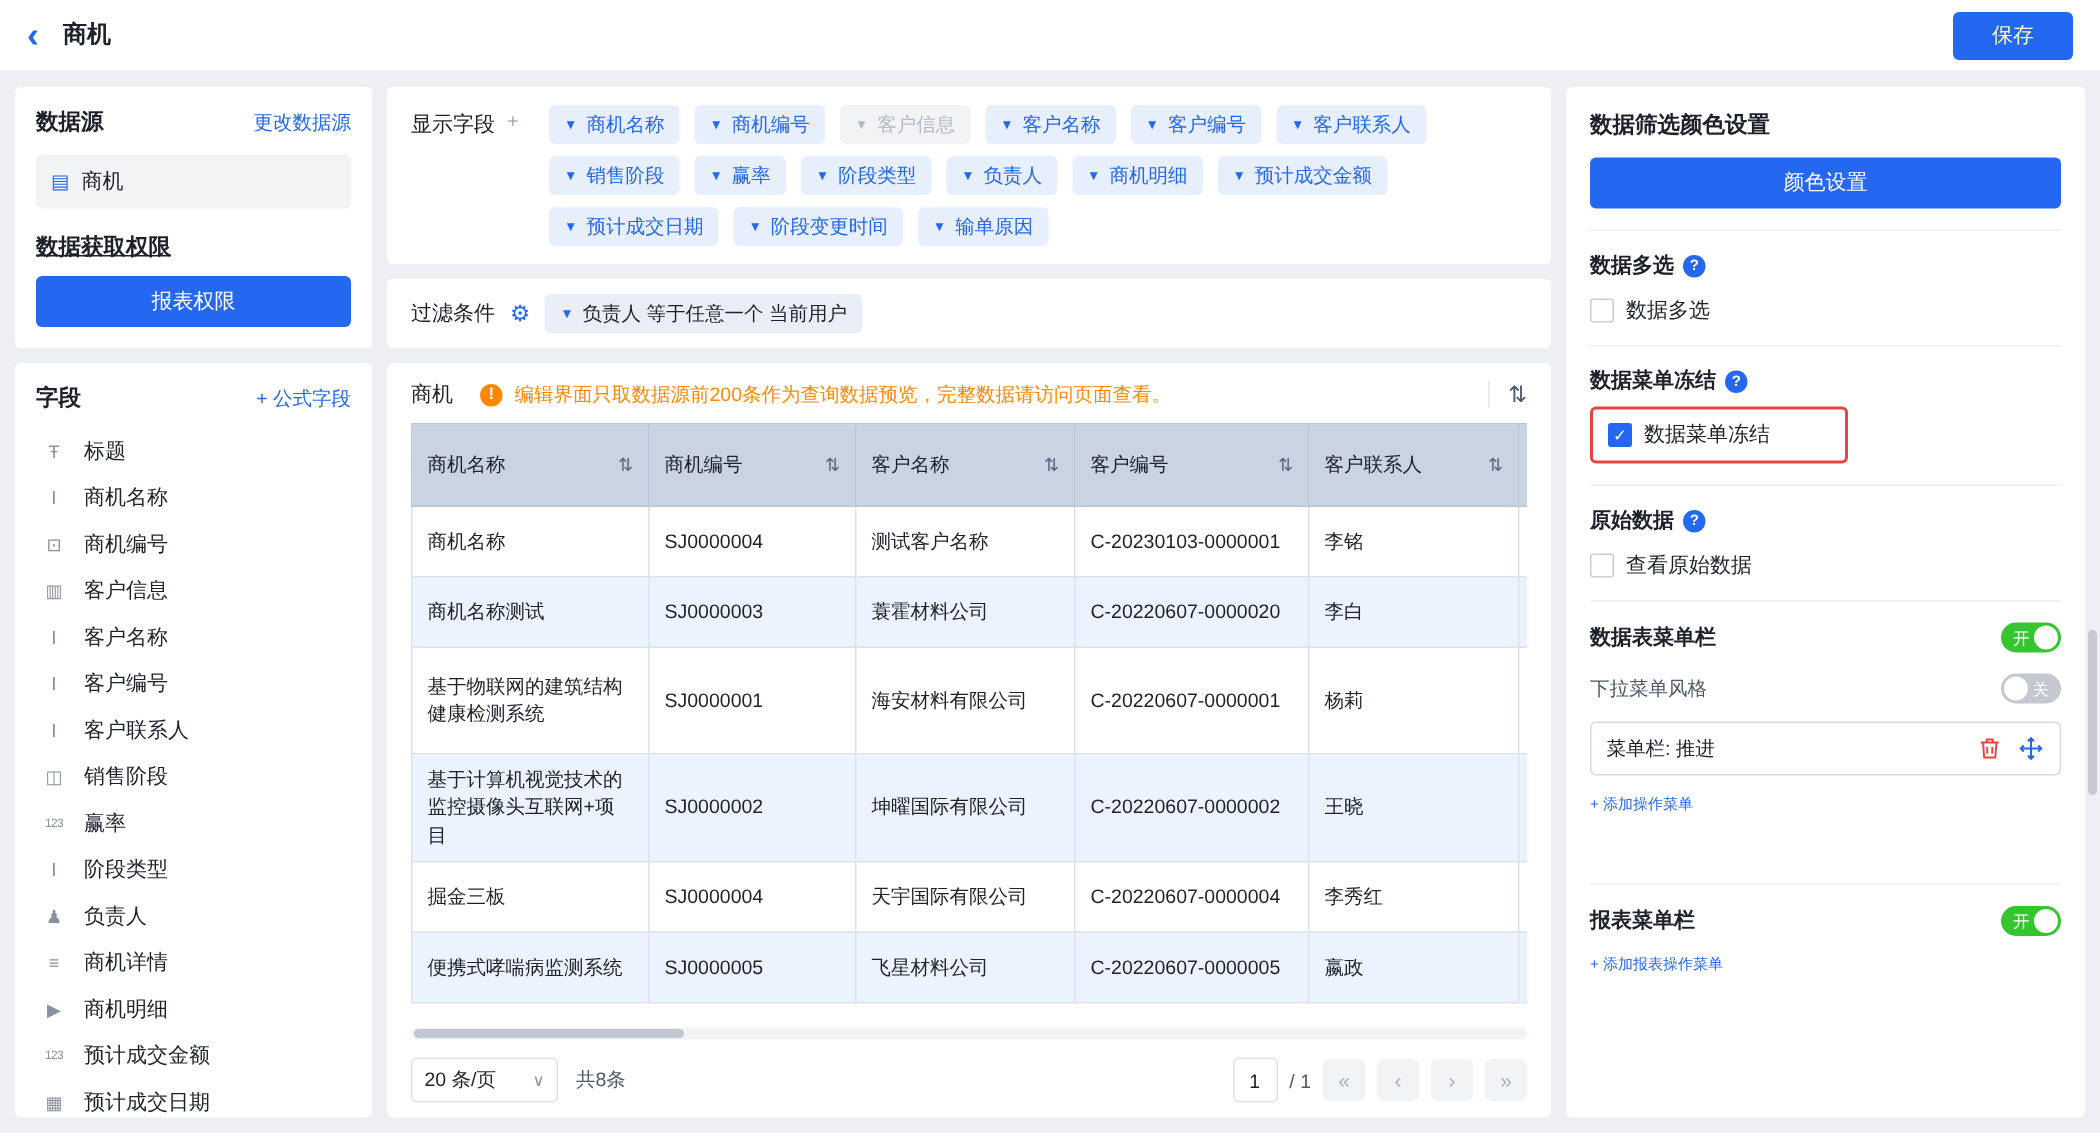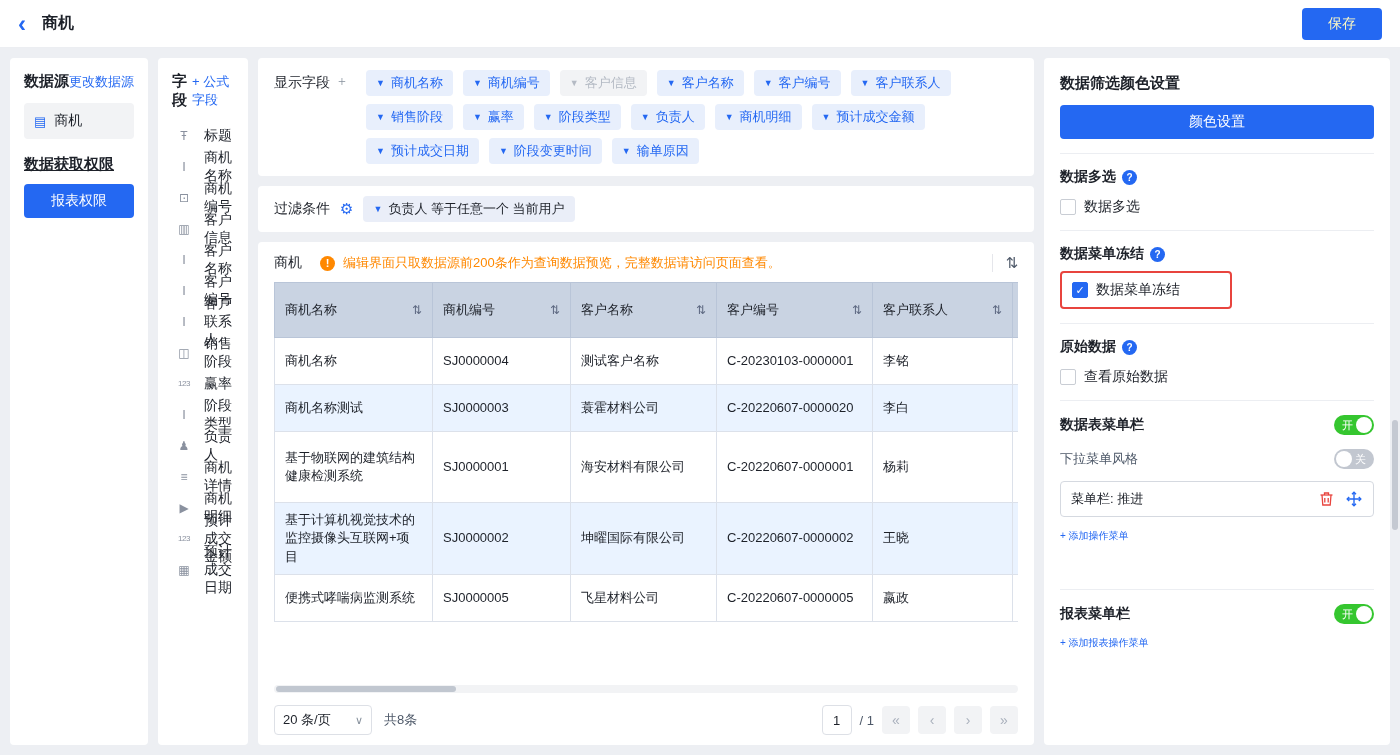--- a/index.html
+++ b/index.html
@@ -6,21 +6,21 @@
 html,body{width:1400px;height:755px;}
 body{font-family:"Liberation Sans","DejaVu Sans",sans-serif;background:#edeff3;color:#1d2129;overflow:hidden;position:relative;font-size:14px;}
 
 .topbar{height:48px;background:#fff;display:flex;align-items:center;padding:0 18px;border-bottom:1px solid #eceef2;}
 .back-icon{color:#2468f2;font-size:24px;font-weight:bold;margin-right:16px;cursor:pointer;line-height:1;}
 .page-title{font-size:16px;font-weight:700;}
 .save-btn{margin-left:auto;width:80px;height:32px;background:#2468f2;color:#fef9c3;border:none;border-radius:4px;font-size:14px;cursor:pointer;}
 
 .layout{display:flex;gap:10px;padding:10px;height:707px;}
 .card{background:#fff;border-radius:4px;}
-.left-col{width:238px;display:flex;flex-direction:row;gap:10px;flex:none;}
+.left-col{width:238px;display:flex;flex-direction:column;gap:10px;flex:none;}
 .ds-card{padding:14px;}
 .fields-card{flex:1;padding:14px;overflow:hidden;}
 .row-between{display:flex;align-items:center;justify-content:space-between;}
 .sec-title{font-size:15px;font-weight:700;}
 .link{color:#2468f2;font-size:13px;cursor:pointer;text-decoration:none;}
 .ds-item{margin-top:12px;height:36px;background:#f2f3f5;border-radius:4px;display:flex;align-items:center;gap:8px;padding:0 10px;font-size:14px;cursor:pointer;}
 .doc-icon{color:#2468f2;font-size:13px;}
 .mt16{margin-top:16px;text-decoration:underline;}
 .blue-btn{margin-top:10px;width:100%;height:34px;background:#2468f2;color:#fff;border:none;border-radius:4px;font-size:14px;cursor:pointer;}
 .field-list{list-style:none;margin-top:10px;}
@@ -358,20 +358,28 @@
             </tr>
             <tr>
               <td>基于计算机视觉技术的监控摄像头互联网+项目</td>
               <td>SJ0000002</td>
               <td>坤曜国际有限公司</td>
               <td>C-20220607-0000002</td>
               <td>王晓</td>
               <td><span class="badge" style="background: rgb(138, 98, 227);">商务</span></td>
             </tr>
             <tr>
+              <td>掘金三板</td>
+              <td>SJ0000004</td>
+              <td>天宇国际有限公司</td>
+              <td>C-20220607-0000004</td>
+              <td>李秀红</td>
+              <td><span class="badge" style="background: rgb(138, 98, 227);">商务</span></td>
+            </tr>
+            <tr>
               <td>便携式哮喘病监测系统</td>
               <td>SJ0000005</td>
               <td>飞星材料公司</td>
               <td>C-20220607-0000005</td>
               <td>嬴政</td>
               <td><span class="badge" style="background: rgb(255, 155, 47);">方案</span></td>
             </tr>
           </tbody>
         </table>
       </div>

